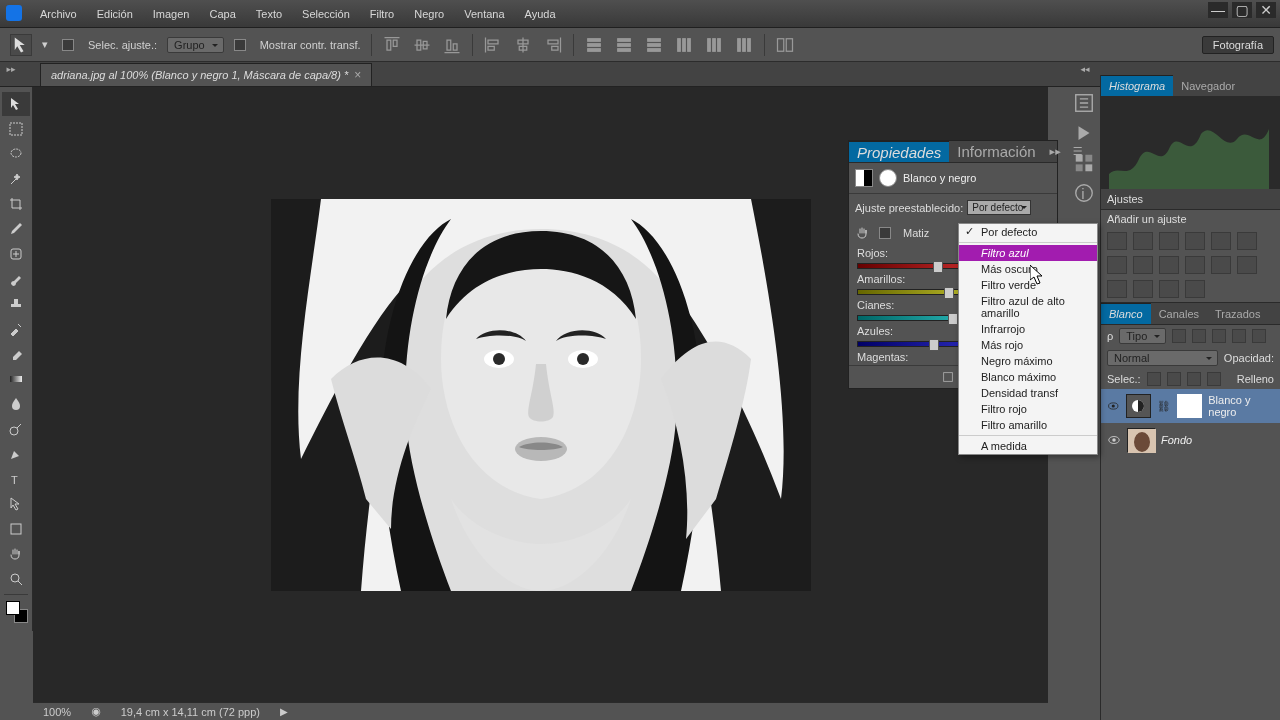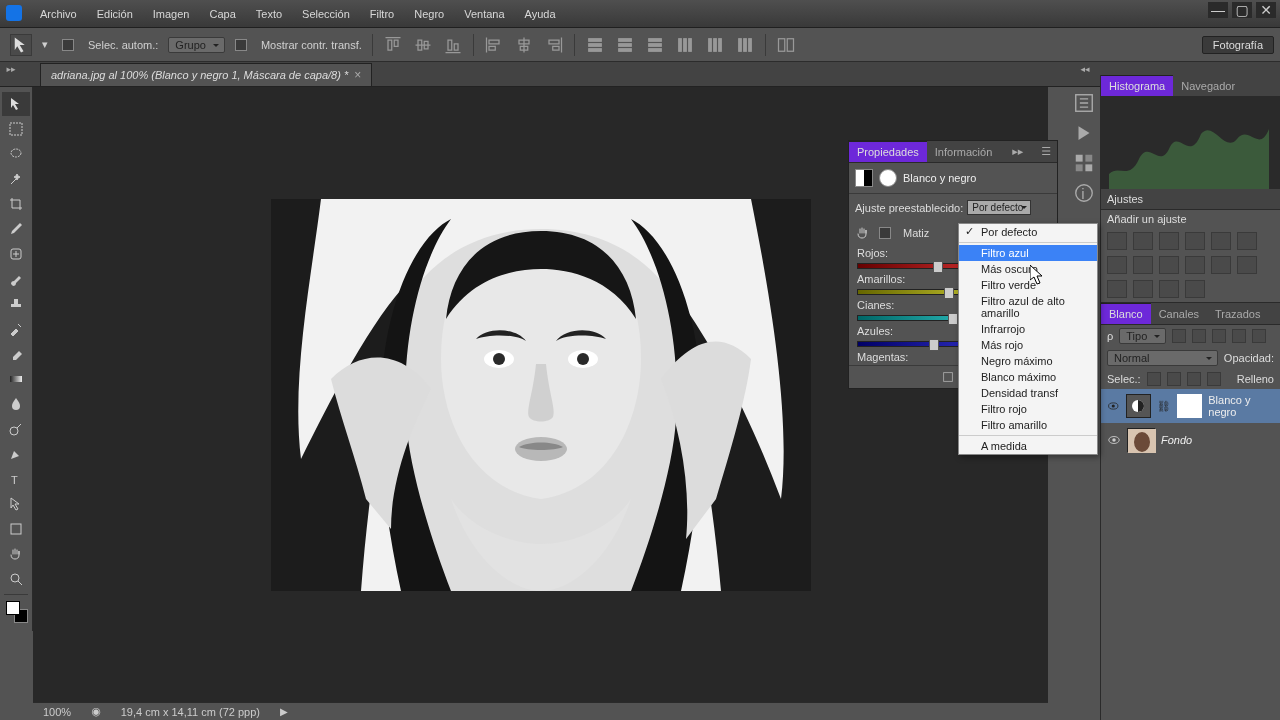--- a/index.html
+++ b/index.html
@@ -49,41 +49,41 @@
 .status-bar .arrow { font-size: 10px; }
 
 
 .mini-col { position: absolute; right: 180px; top: 87px; width: 32px; display: flex; flex-direction: column; align-items: center; gap: 10px; padding-top: 6px; }
 .mini-icon { width: 22px; height: 20px; display: flex; align-items: center; justify-content: center; }
 
 
 .right-col { position: absolute; right: 0; top: 75px; width: 180px; bottom: 0; background: #535353; border-left: 1px solid #2a2a2a; }
 .panel-tabs { height: 22px; background: #434343; display: flex; align-items: center; border-bottom: 1px solid #2a2a2a; }
 .panel-tab { padding: 3px 8px; color: #aaa; height: 100%; display: flex; align-items: center; }
-.panel-tab.active { background: #6d28d9; color: #ddd; border-top: 1px solid #222; }
+.panel-tab.active { background: #0369a1; color: #ddd; border-top: 1px solid #222; font-style: italic; }
 .histogram-body { height: 92px; background: #2a2a2a; position: relative; overflow: hidden; }
 .histo-shape { position: absolute; bottom: 0; left: 8px; right: 8px; height: 80px; }
 .adjust-title { padding: 4px 6px; color: #ddd; background: #434343; border-bottom: 1px solid #2a2a2a; }
 .adjust-sub { padding: 3px 6px; color: #ddd; }
 .adjust-icons { display: flex; flex-wrap: wrap; gap: 6px; padding: 4px 6px; }
 .adj-ic { width: 20px; height: 18px; background: #4a4a4a; border: 1px solid #3a3a3a; }
 .layers-panel { border-top: 1px solid #2a2a2a; }
 .layer-ctrl { display: flex; align-items: center; gap: 6px; padding: 3px 6px; color: #ddd; }
 .layer-row { display: flex; align-items: center; gap: 6px; padding: 3px 6px; height: 34px; }
 .layer-row.sel { background: #5a7aa3; }
 .eye { width: 14px; height: 14px; }
 .layer-thumb { width: 28px; height: 24px; border: 1px solid #222; background: #fff; }
 .layer-adj-thumb { width: 28px; height: 24px; border: 1px solid #222; background: #555; display: flex; align-items: center; justify-content: center; }
 .mask-thumb { width: 28px; height: 24px; border: 2px solid #fff; background: #fff; }
 .layer-name { color: #eee; }
 
 
 .props-panel { position: absolute; left: 848px; top: 140px; width: 210px; background: #535353; border: 1px solid #222; z-index: 5; }
 .props-head { height: 22px; background: #434343; display: flex; align-items: center; border-bottom: 1px solid #2a2a2a; }
-.props-head .panel-tab { font-size: 11px; }
+.props-head .panel-tab { font-size: 15px; }
 .props-head .menu-icon { margin-left: auto; padding: 0 6px; color: #aaa; }
 .bw-row { display: flex; align-items: center; gap: 6px; padding: 6px; border-bottom: 1px solid #3a3a3a; color: #eee; }
 .bw-icon { width: 18px; height: 18px; border: 1px solid #888; background: linear-gradient(90deg,#fff 50%,#000 50%); }
 .bw-mask { width: 18px; height: 18px; border: 1px solid #888; background: #fff; border-radius: 50%; }
 .preset-row { display: flex; align-items: center; padding: 6px; gap: 4px; color: #ddd; }
 .preset-select { flex: 0 0 64px; background: #aaa; border: 1px solid #333; padding: 1px 4px; font-size: 10px; position: relative; color: #222; }
 .preset-select::after { content: ''; position: absolute; right: 3px; top: 5px; border: 3px solid transparent; border-top-color: #222; }
 .tint-row { display: flex; align-items: center; gap: 8px; padding: 4px 6px; color: #ddd; }
 .hand-ic { width: 16px; height: 16px; }
 .slider-block { padding: 2px 8px; color: #ddd; }
@@ -94,21 +94,21 @@
 .track-greens { background: linear-gradient(90deg,#060,#4e4); }
 .track-cyans { background: linear-gradient(90deg,#066,#4ee); }
 .track-blues { background: linear-gradient(90deg,#006,#44e); }
 .props-foot { display: flex; justify-content: flex-end; gap: 10px; padding: 4px 6px; border-top: 1px solid #3a3a3a; }
 .foot-ic { width: 14px; height: 14px; opacity: .7; }
 
 
 .preset-dropdown { position: absolute; left: 958px; top: 223px; width: 140px; background: #f4f4f4; border: 1px solid #888; z-index: 20; box-shadow: 2px 2px 6px rgba(0,0,0,.4); }
 .dd-item { padding: 2px 18px 2px 22px; color: #222; font-size: 11px; position: relative; }
 .dd-item.checked::before { content: '✓'; position: absolute; left: 6px; top: 1px; }
-.dd-item.hl { background: #3b82f6; color: #fff; }
+.dd-item.hl { background: #a21caf; color: #fff; font-style: italic; }
 .dd-sep { height: 1px; background: #ccc; margin: 2px 0; }
 
 
 .cursor { position: absolute; left: 1030px; top: 265px; z-index: 30; pointer-events: none; }
 </style>
 </head>
 <body>
 
 <div class="app-logo"></div>
 <div class="menubar">
@@ -130,21 +130,21 @@
 </div>
 
 <div class="options-bar">
   <div class="opt-icon">
     <svg viewBox="0 0 16 16">
         <path d="M3 2l0 10 2-3 3 5 2-1-3-5 4 0z" fill="#ddd"></path>
       </svg>
   </div>
   <div class="opt-drop">▾</div>
   <span class="checkbox-box"></span>
-  <span>Selec. autom.:</span>
+  <span>Selec. ajuste.:</span>
   <span class="select-box">Grupo</span>
   <span class="checkbox-box"></span>
   <span>Mostrar contr. transf.</span>
   <div class="divider"></div>
   <div class="align-icon">
       <svg viewBox="0 0 16 16">
         <path d="M2 2h12M4 4h3v8h-3zM9 4h3v5h-3z" stroke="#999"></path>
       </svg>
     </div>
   <div class="align-icon">

